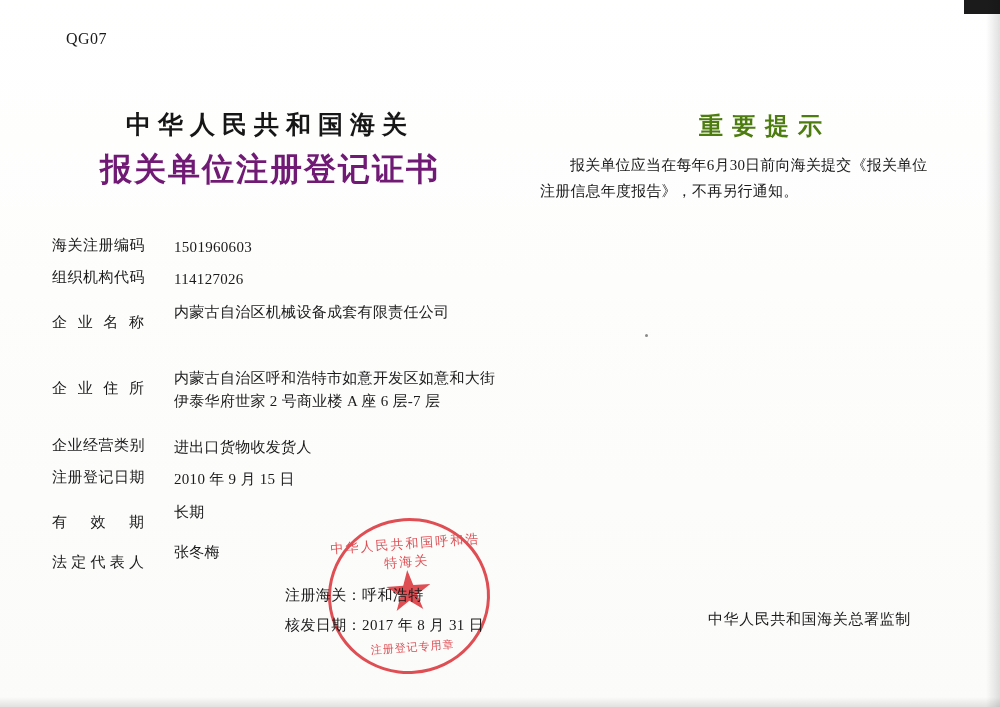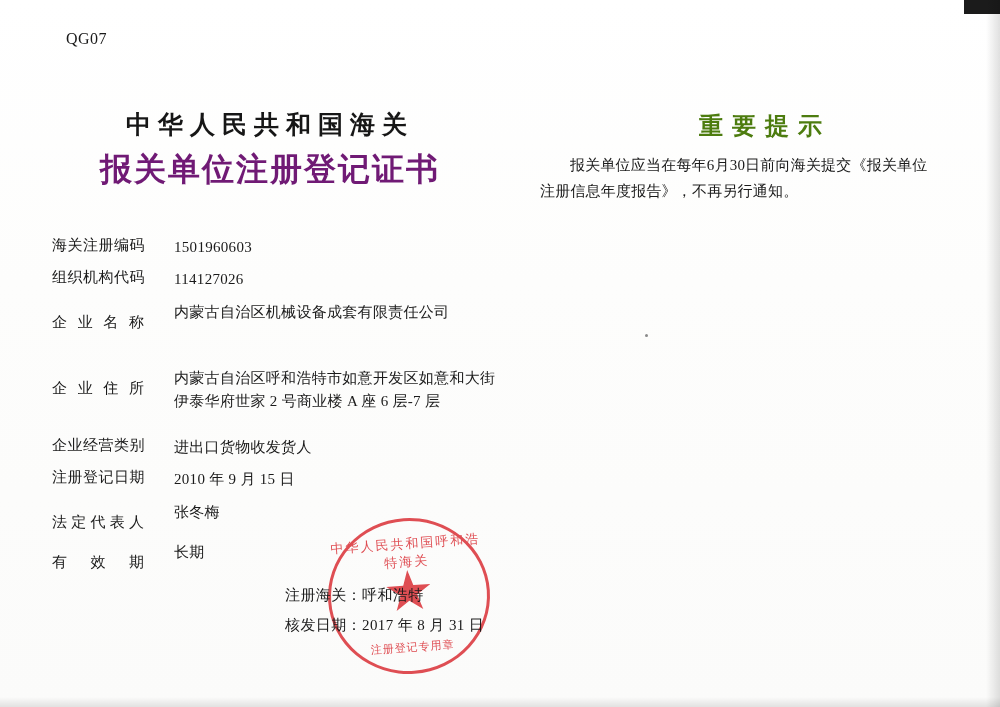--- a/index.html
+++ b/index.html
@@ -233,38 +233,39 @@
 
     <div class="field-row">
       <div class="field-label">企业经营类别</div>
       <div class="field-value">进出口货物收发货人</div>
     </div>
     <div class="field-row">
       <div class="field-label">注册登记日期</div>
       <div class="field-value">2010 年 9 月 15 日</div>
     </div>
     <div class="field-row">
+      <div class="field-label spread">有效期</div>
+      <div class="field-value">长期</div>
+    </div>
+    <div class="field-row">
       <div class="field-label spread">法定代表人</div>
       <div class="field-value">张冬梅</div>
-    </div>
-    <div class="field-row">
-      <div class="field-label spread">有效期</div>
-      <div class="field-value">长期</div>
     </div>
   </div>
 
   <div class="notice-title">重要提示</div>
   <div class="notice-body">报关单位应当在每年6月30日前向海关提交《报关单位注册信息年度报告》，不再另行通知。</div>
   <div class="seal-dot"></div>
 
   <div class="seal">
     <div class="seal-inner">
       <div class="seal-arc-top">中华人民共和国呼和浩特海关</div>
       <div class="seal-star"></div>
       <div class="seal-arc-bottom">注册登记专用章</div>
     </div>
   </div>
 
   <div class="issuer-lines">
     <div>注册海关：呼和浩特</div>
     <div>核发日期：2017 年 8 月 31 日</div>
   </div>
+  <div class="supervisor">中华人民共和国海关总署监制</div>
 </div>
 
 </body></html>

